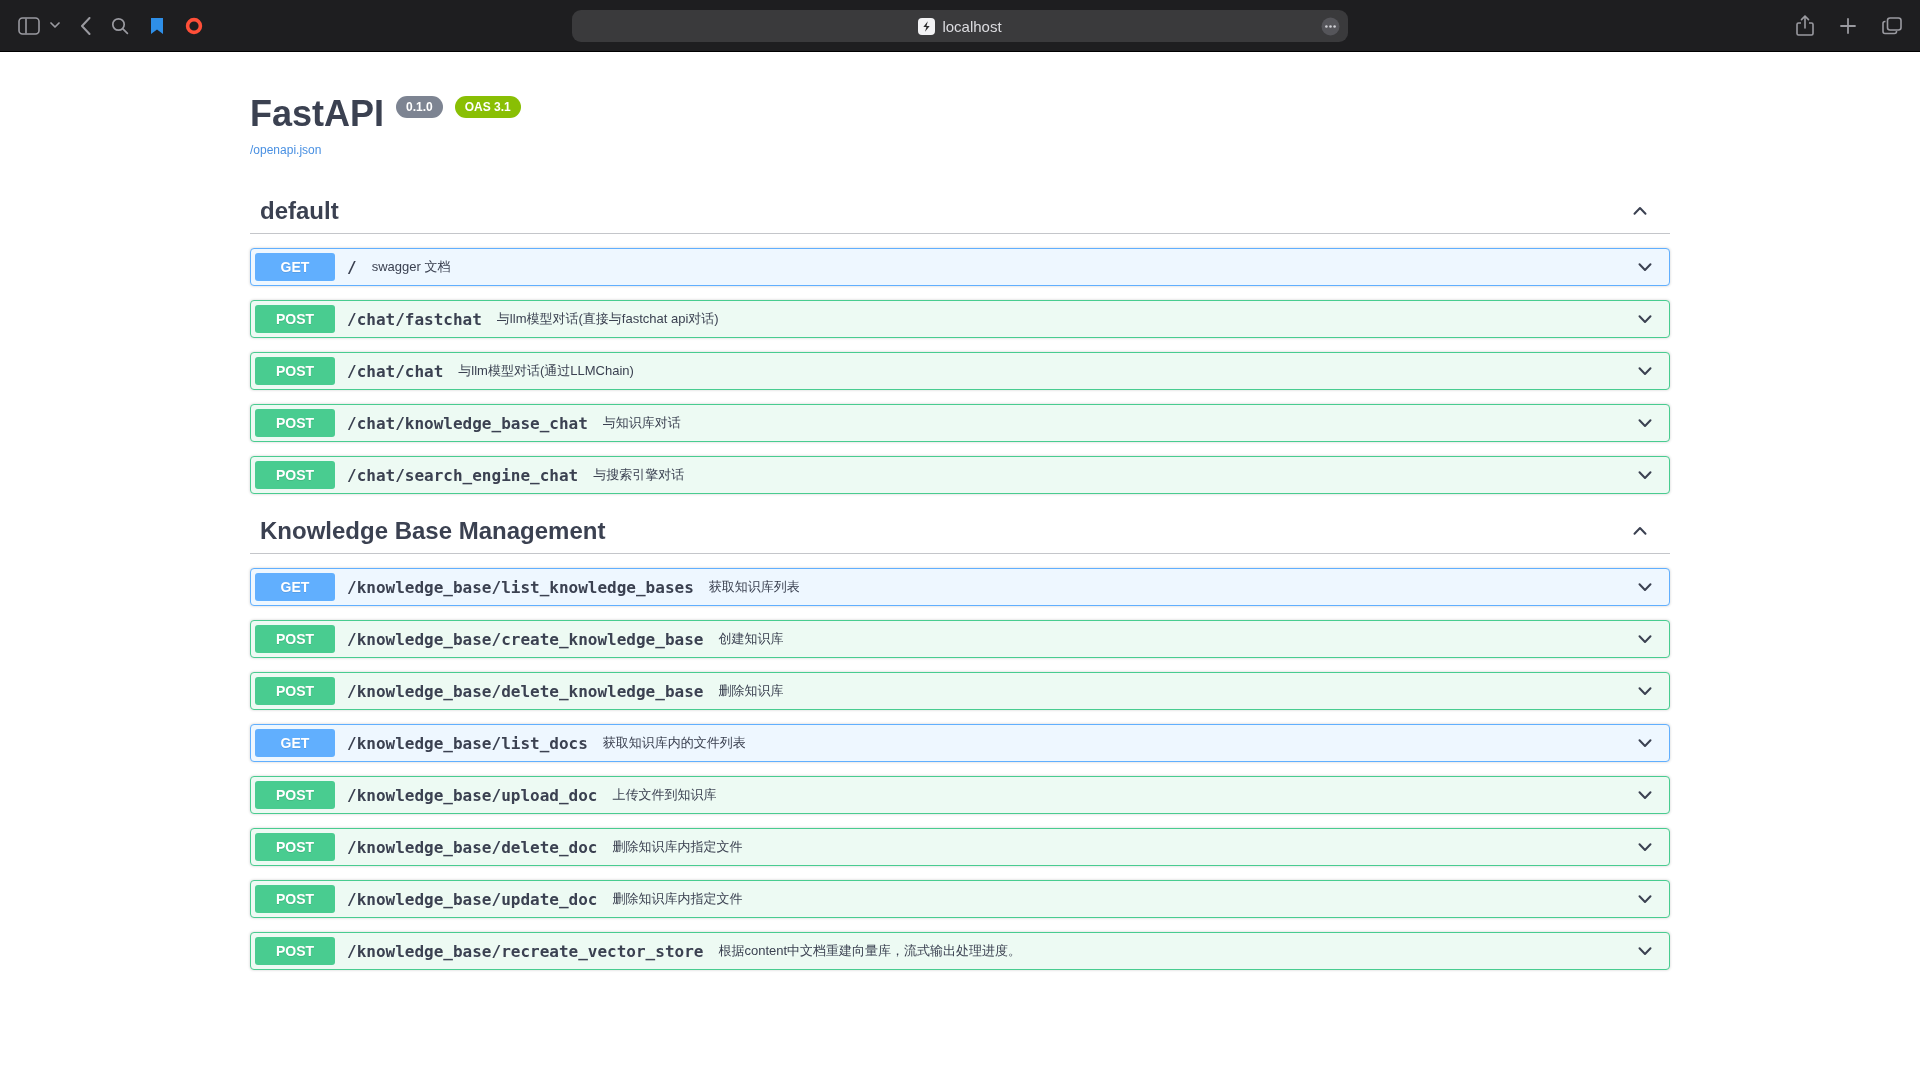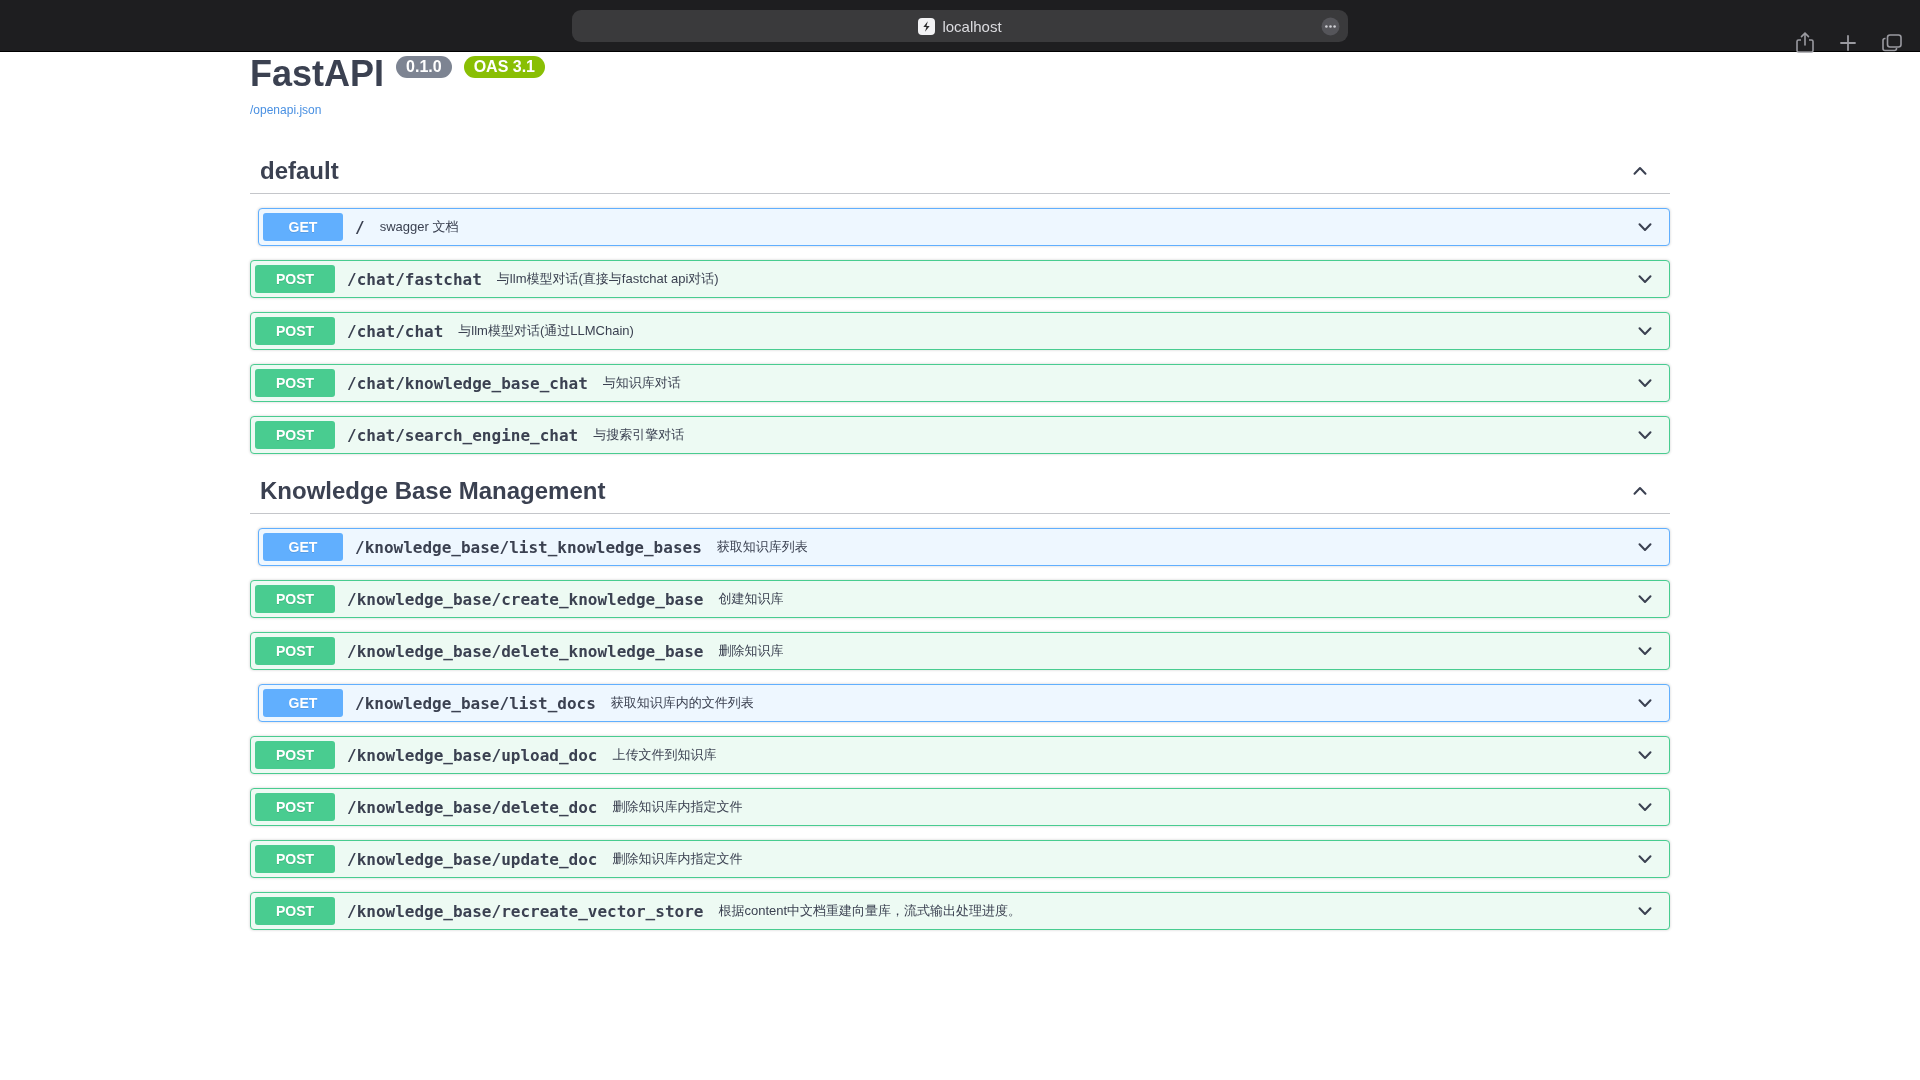--- a/index.html
+++ b/index.html
@@ -13,21 +13,20 @@
 
   
   .toolbar {
     position: relative;
     height: 52px;
     background: var(--toolbar-bg, #1e1e20);
     border-bottom: 1px solid #000;
     display: flex;
     align-items: center;
     padding: 14px 18px;
-    flex-direction: column;
   }
   .tb-left { display: flex; align-items: center; gap: 20px; }
   .tb-right { display: flex; align-items: center; gap: 26px; margin-left: auto; }
   .tb-btn {
     background: none; border: none; padding: 0; margin: 0;
     display: inline-flex; align-items: center; justify-content: center;
     cursor: pointer; line-height: 0;
   }
   .address-bar {
     position: absolute;
@@ -50,33 +49,34 @@
     line-height: 0;
     cursor: pointer;
   }
   .favicon { line-height: 0; }
 
   
   .page { background: #fff; }
   .swagger {
     width: 1420px;
     margin: 0 auto;
+    padding-top: 40px;
   }
   h1.title {
     margin: 0;
     display: flex;
     align-items: center;
     gap: 12px;
     font-size: 36px;
     line-height: 44px;
     font-weight: 700;
     color: var(--heading-text, #3b4151);
   }
   .badge {
-    font-size: 16px;
+    font-size: 12px;
     font-weight: 700;
     color: #fff;
     padding: 4px 10px;
     border-radius: 57px;
     position: relative;
     top: -7px;
     line-height: 14px;
   }
   .badge.version { background: var(--version-badge-bg, #7d8492); }
   .badge.oas { background: var(--oas-badge-bg, #89bf04); }
@@ -112,21 +112,21 @@
   .opblock {
     display: flex;
     align-items: center;
     margin: 0 0 14px;
     padding: 4px;
     border: 1px solid;
     border-radius: 4px;
     box-shadow: 0 0 3px rgba(0,0,0,.19);
     cursor: pointer;
   }
-  .opblock.get  { background: var(--get-bg, #eef7ff);  border-color: var(--get, #61affe); margin-left: 8px; }
+  .opblock.get  { background: var(--get-bg, #eef7ff);  border-color: var(--get, #61affe); }
   .opblock.post { background: var(--post-bg, #edfaf3); border-color: var(--post, #49cc90); }
   .method {
     min-width: 80px;
     padding: 6px 0;
     border-radius: 3px;
     text-align: center;
     font-size: 14px;
     font-weight: 700;
     color: #fff;
     text-shadow: 0 1px 0 rgba(0,0,0,.1);

